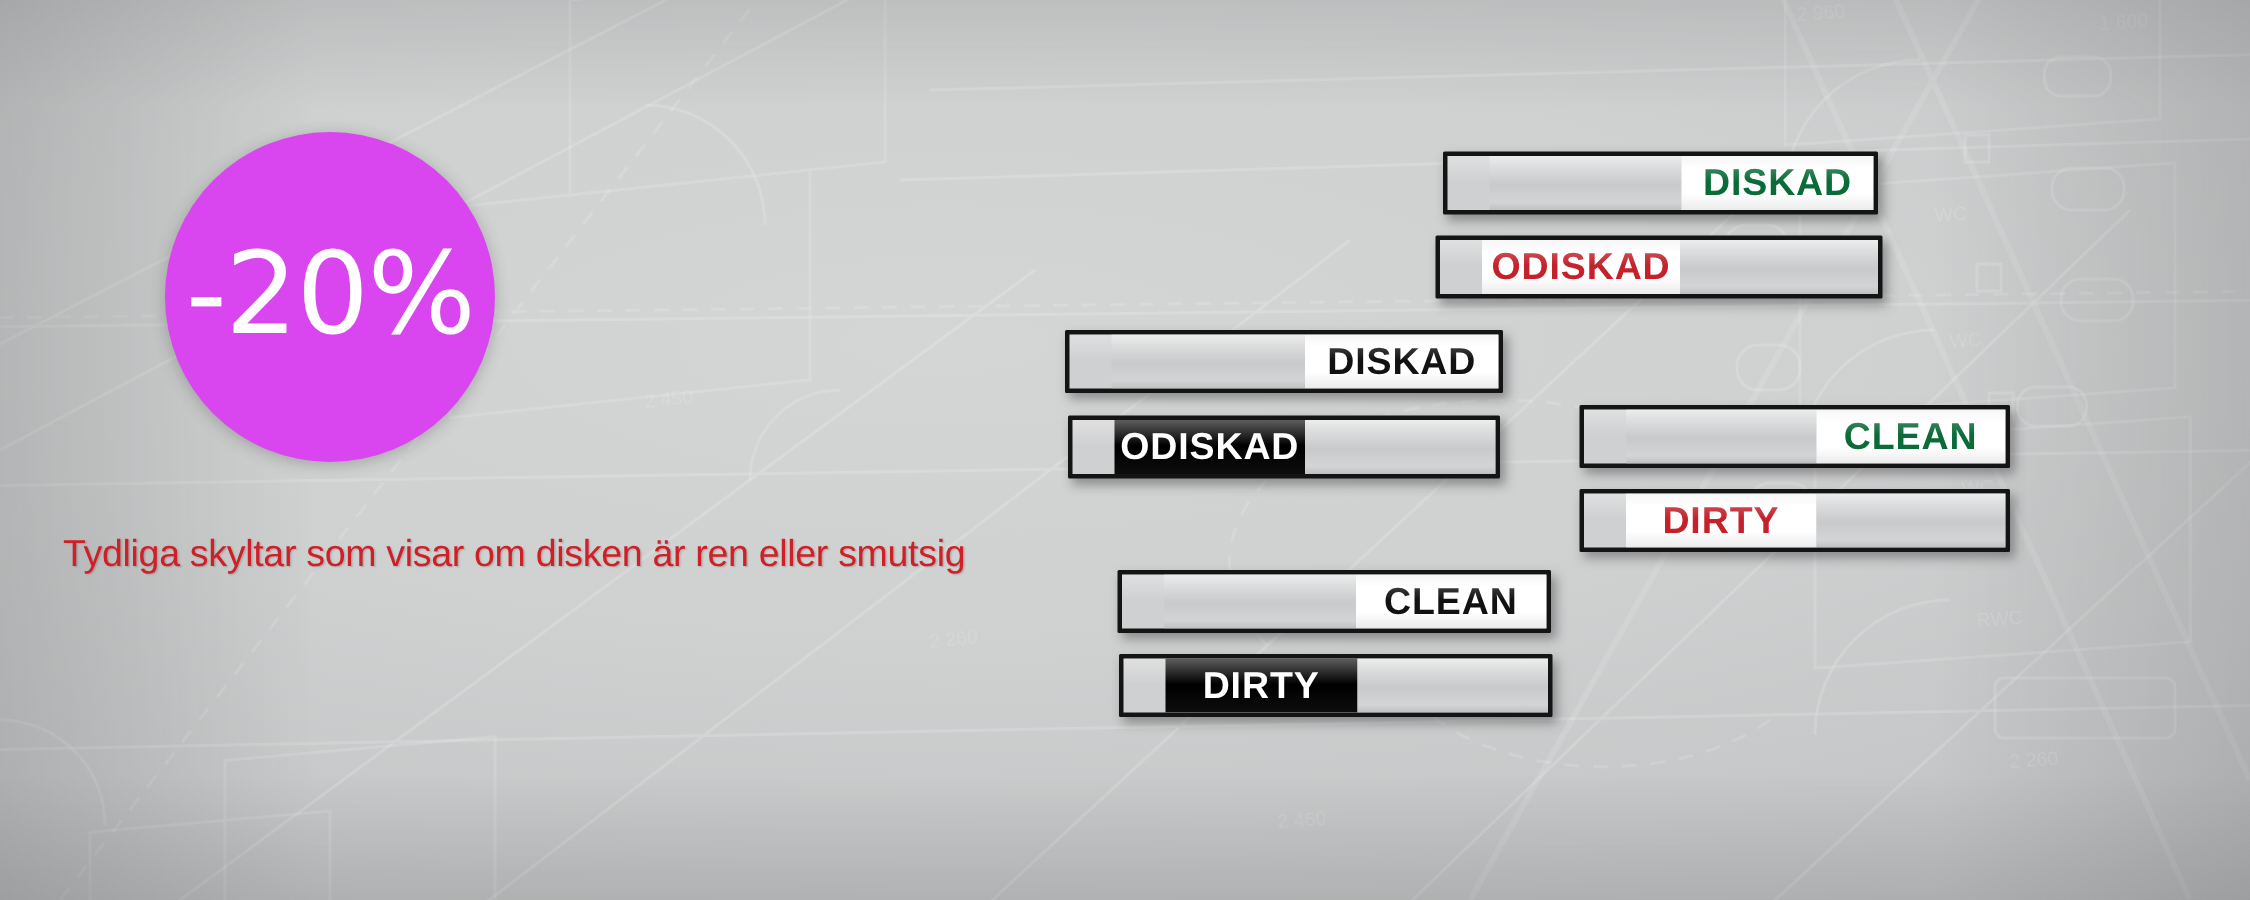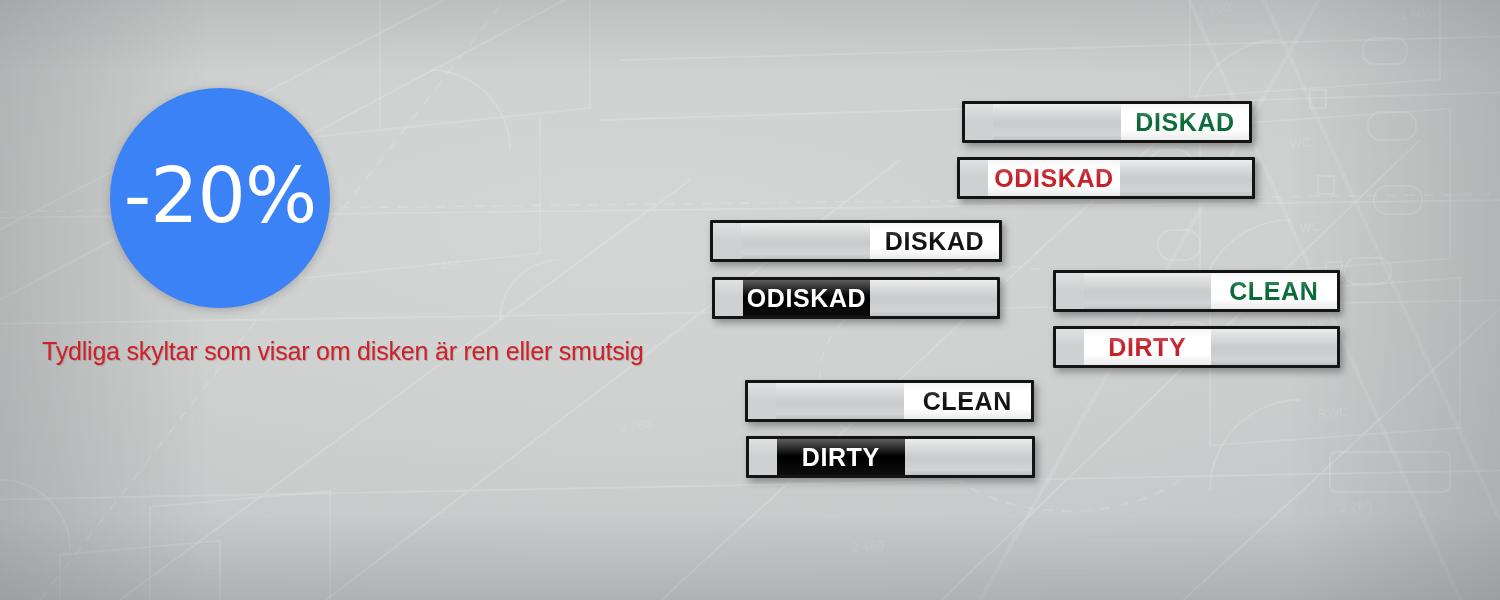--- a/index.html
+++ b/index.html
@@ -39,21 +39,21 @@
     pointer-events:none;
   }
   .blueprint svg { width:100%; height:100%; display:block; }
 
   
   .badge {
     position:absolute;
     left:110px; top:88px;
     width:220px; height:220px;
     border-radius:50%;
-    background:#3b82f6;
+    background:#d946ef;
     box-shadow:0 2px 10px rgba(60,60,60,.30);
     display:flex; align-items:center; justify-content:center;
   }
   .badge-text {
     color:#ffffff;
     font-size:76px;
     font-weight:400;
     letter-spacing:-1px;
     line-height:1;
     transform:translateY(-2px);
@@ -74,21 +74,21 @@
     letter-spacing:-.3px;
     text-shadow:1px 1px 1px rgba(90,90,90,.35);
     white-space:nowrap;
   }
   .copy-sub {
     color:#cf2027;
     font-size:25px;
     font-weight:400;
     line-height:1.28;
     letter-spacing:-.2px;
-    margin-top:3px;
+    margin-top:21px;
     text-shadow:1px 1px 1px rgba(90,90,90,.30);
     white-space:nowrap;
   }
 
   
   .sign {
     position:absolute;
     background:#141414;
     padding:3px;
     border-radius:1px;

